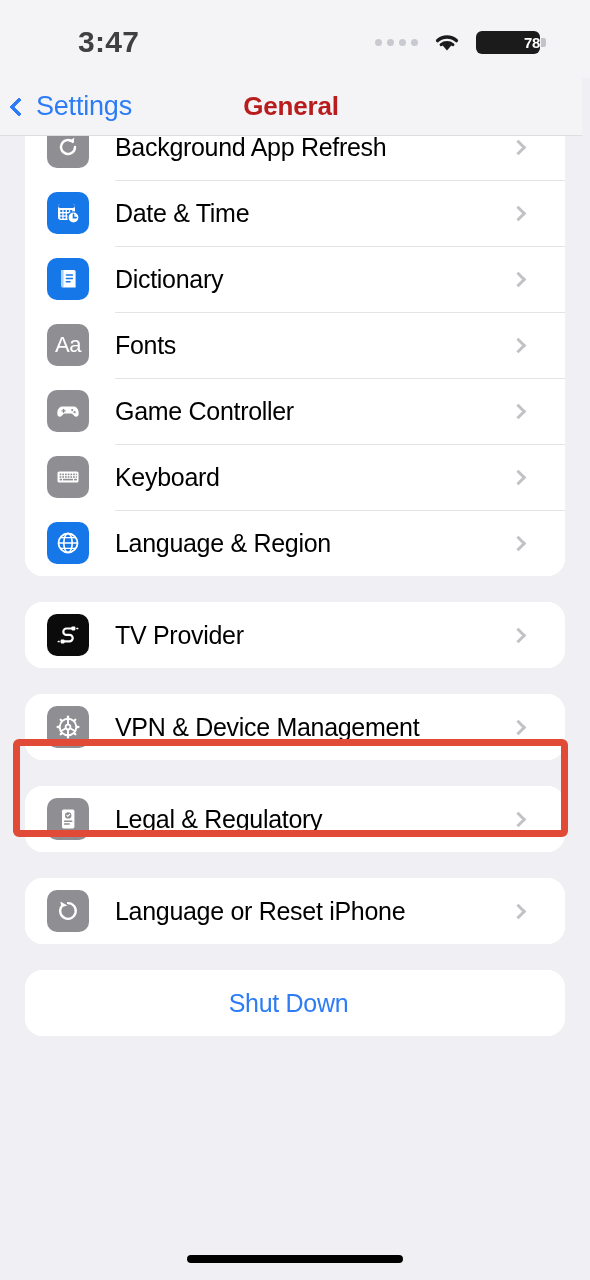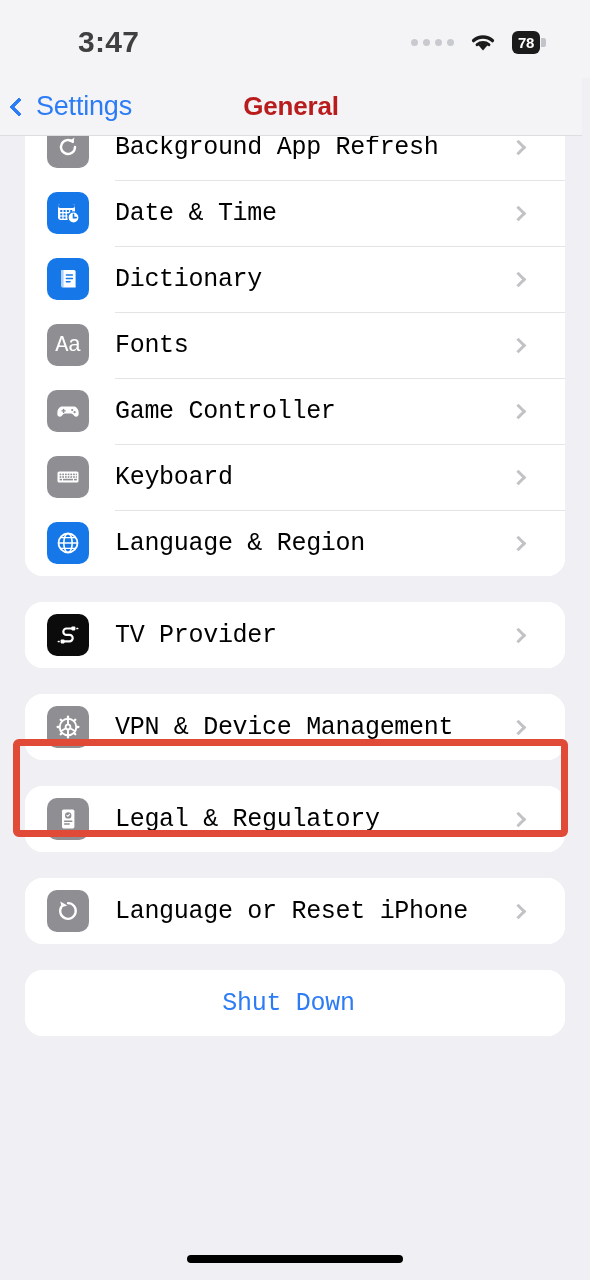--- a/index.html
+++ b/index.html
@@ -22,22 +22,22 @@
   .sb-time{
     font-size:30px; font-weight:bold; color:#404040;
     letter-spacing:.3px; margin-left:78px; margin-top:6px;
   }
   .sb-right{ display:flex; align-items:center; gap:14px; margin-top:6px; }
   .sb-dots{ display:flex; gap:5px; align-items:center; }
   .sb-dots i{ width:7px; height:7px; border-radius:50%; background:#c9c9d0; display:block; }
   .sb-wifi{ width:30px; height:22px; position:relative; }
   .battery{ position:relative; display:flex; align-items:center; }
   .batt-body{
-    width:28px; height:23px; border-radius:6px; background:#1b1b1b;
-    display:flex; align-items:center; justify-content:center;
+    width:64px; height:23px; border-radius:6px; background:#1b1b1b;
+    display:flex; align-items:center; justify-content:flex-end;
   }
   .batt-body span{ color:#fff; font-size:15px; font-weight:bold; letter-spacing:-.3px; }
   .batt-cap{
     width:5px;height:9px;background:#c3c3ca;border-radius:0 2px 2px 0;margin-left:1px;
   }
   .batt-shell{
     position:absolute; top:0; left:0; width:49px; height:23px;
     border-radius:6px; background:#c3c3ca; z-index:-1;
   }
 
@@ -67,21 +67,21 @@
     position:absolute; top:136px; left:0; right:0; bottom:0;
     overflow:hidden;
   }
   .card{
     margin:0 25px; background:#fff; border-radius:18px; overflow:hidden;
   }
   .group-gap{ height:26px; }
   .row{
     display:flex; align-items:center; height:66px;
     padding-left:22px; padding-right:35px; position:relative;
-    cursor:pointer; background:#fff;font-family:Liberation Mono, monospace;
+    cursor:pointer; background:#fff;
   }
   .row + .row::before{
     content:""; position:absolute; left:90px; right:0; top:0;
     height:1px; background:#e4e4e6;
   }
   .icon{
     width:42px; height:42px; border-radius:10px; flex:0 0 42px;
     display:flex; align-items:center; justify-content:center;
     margin-right:26px;
   }

